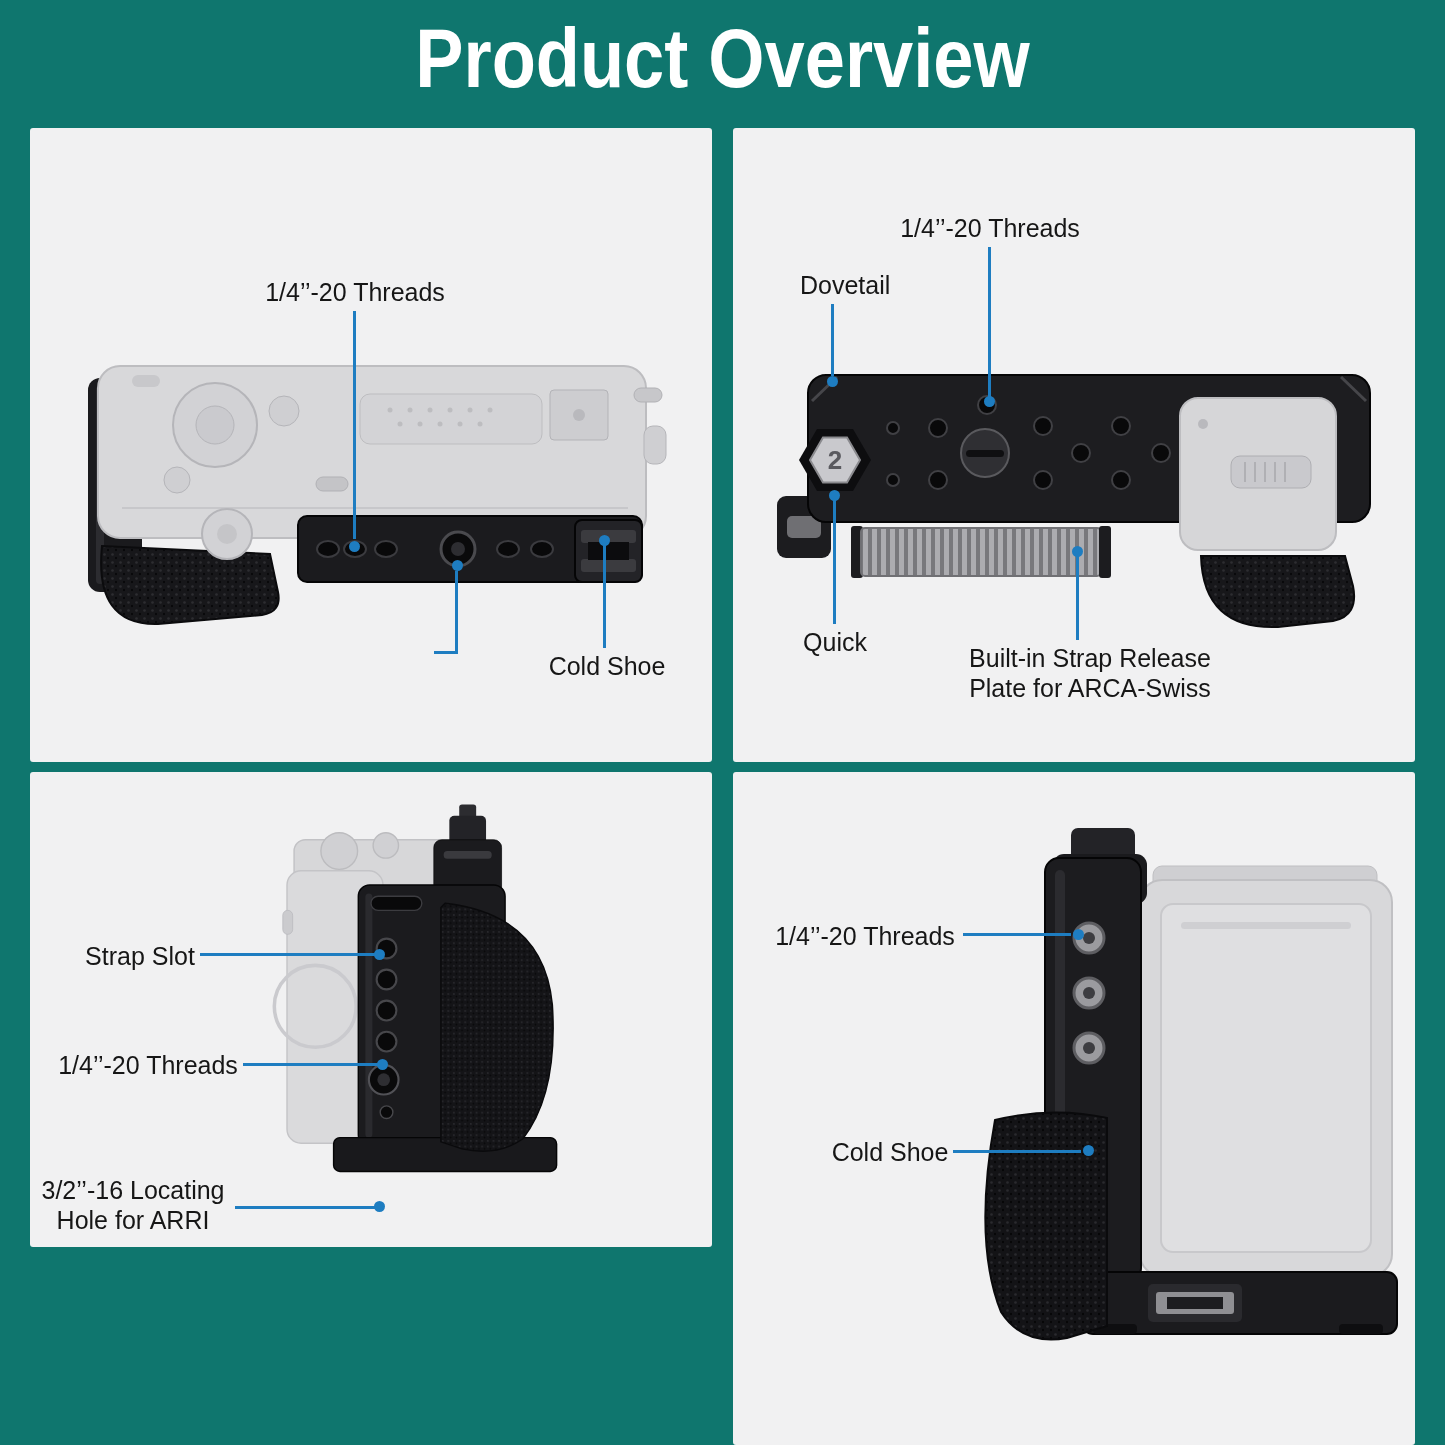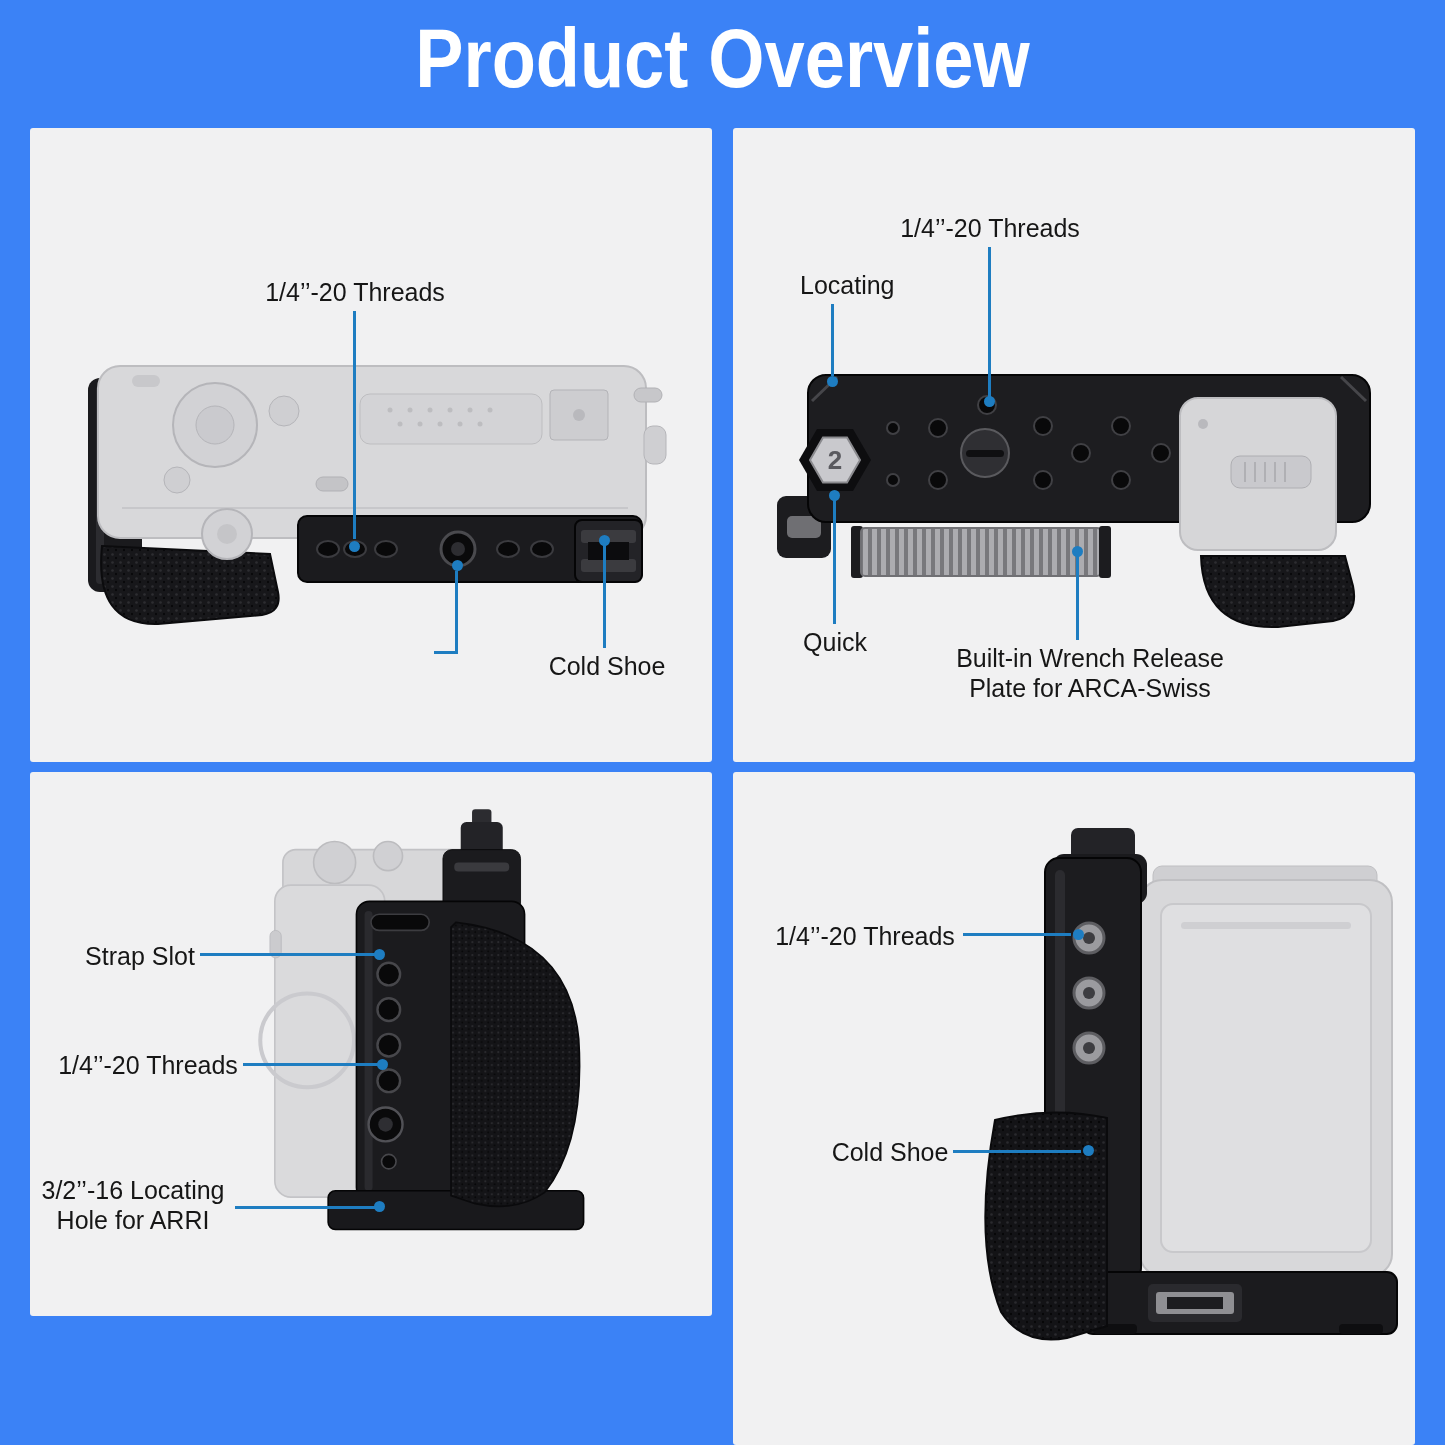--- a/index.html
+++ b/index.html
@@ -1,27 +1,27 @@
 <!DOCTYPE html>
 <html><head>
 <meta charset="utf-8">
 <style>
   * { margin:0; padding:0; box-sizing:border-box; }
   html, body { width:1445px; height:1445px; }
   body { background:#3f4b55; font-family:"Liberation Sans", sans-serif; }
-  .page { position:relative; width:1445px; height:1445px; overflow:hidden; background:#3b82f6; }
+  .page { position:relative; width:1445px; height:1445px; overflow:hidden; background:#0f766e; }
   .title {
     position:absolute; top:10px; left:0; width:100%; text-align:center;
     color:#ffffff; font-size:84px; font-weight:bold; letter-spacing:0px;
     transform:scaleX(0.86);
   }
   .panel { position:absolute; background:#f1f1f2; border-radius:3px; }
   #panel-top-view    { left:30px;  top:128px; width:682px; height:634px; }
   #panel-bottom-view { left:733px; top:128px; width:682px; height:634px; }
-  #panel-side-grip   { left:30px;  top:772px; width:682px; height:544px; }
+  #panel-side-grip   { left:30px;  top:772px; width:682px; height:475px; }
   #panel-side-screen { left:733px; top:772px; width:682px; height:673px; }
   .panel svg { position:absolute; left:0; top:0; width:100%; height:100%; }
   .label { position:absolute; color:#161616; font-size:25px; line-height:29px; white-space:nowrap; }
   .label.center { transform:translateX(-50%); text-align:center; }
   .vline { position:absolute; width:3px;  background:#1e7dc1; }
   .hline { position:absolute; height:3px; background:#1e7dc1; }
   .dot   { position:absolute; width:11px; height:11px; border-radius:50%; background:#1e7dc1; }
 </style>
 </head>
 <body>
@@ -162,29 +162,29 @@
       </g>
       <g>
         <path d="M468 428 Q470 502 545 499 L600 493 Q626 488 620 458 L612 428 Z" fill="url(#tex2)" stroke="#0a0a0c" stroke-width="2"></path>
       </g>
     </svg>
 
     <div class="label center" style="left:257px; top:86px;">1/4’’-20 Threads</div>
     <div class="vline" style="left:255px; top:119px; height:150px;"></div>
     <div class="dot" style="left:251px; top:268px;"></div>
 
-    <div class="label" style="left:67px; top:143px;">Locating</div>
+    <div class="label" style="left:67px; top:143px;">Dovetail</div>
     <div class="vline" style="left:98px; top:176px; height:72px;"></div>
     <div class="dot" style="left:94px; top:248px;"></div>
 
     <div class="label center" style="left:102px; top:500px;">Quick</div>
     <div class="vline" style="left:100px; top:372px; height:124px;"></div>
     <div class="dot" style="left:96px; top:362px;"></div>
 
-    <div class="label center" style="left:357px; top:516px;">Built-in Wrench Release</div>
+    <div class="label center" style="left:357px; top:516px;">Built-in Strap Release</div>
     <div class="label center" style="left:357px; top:546px;text-align:center;">Plate for ARCA-Swiss</div>
     <div class="vline" style="left:343px; top:428px; height:84px;"></div>
     <div class="dot" style="left:339px; top:418px;"></div>
   </div>
 
   <div class="panel" id="panel-side-grip">
     <svg viewBox="0 0 682 673">
       <defs>
         <pattern id="tex3" width="8" height="8" patternUnits="userSpaceOnUse">
           <rect width="8" height="8" fill="#141417"></rect>

